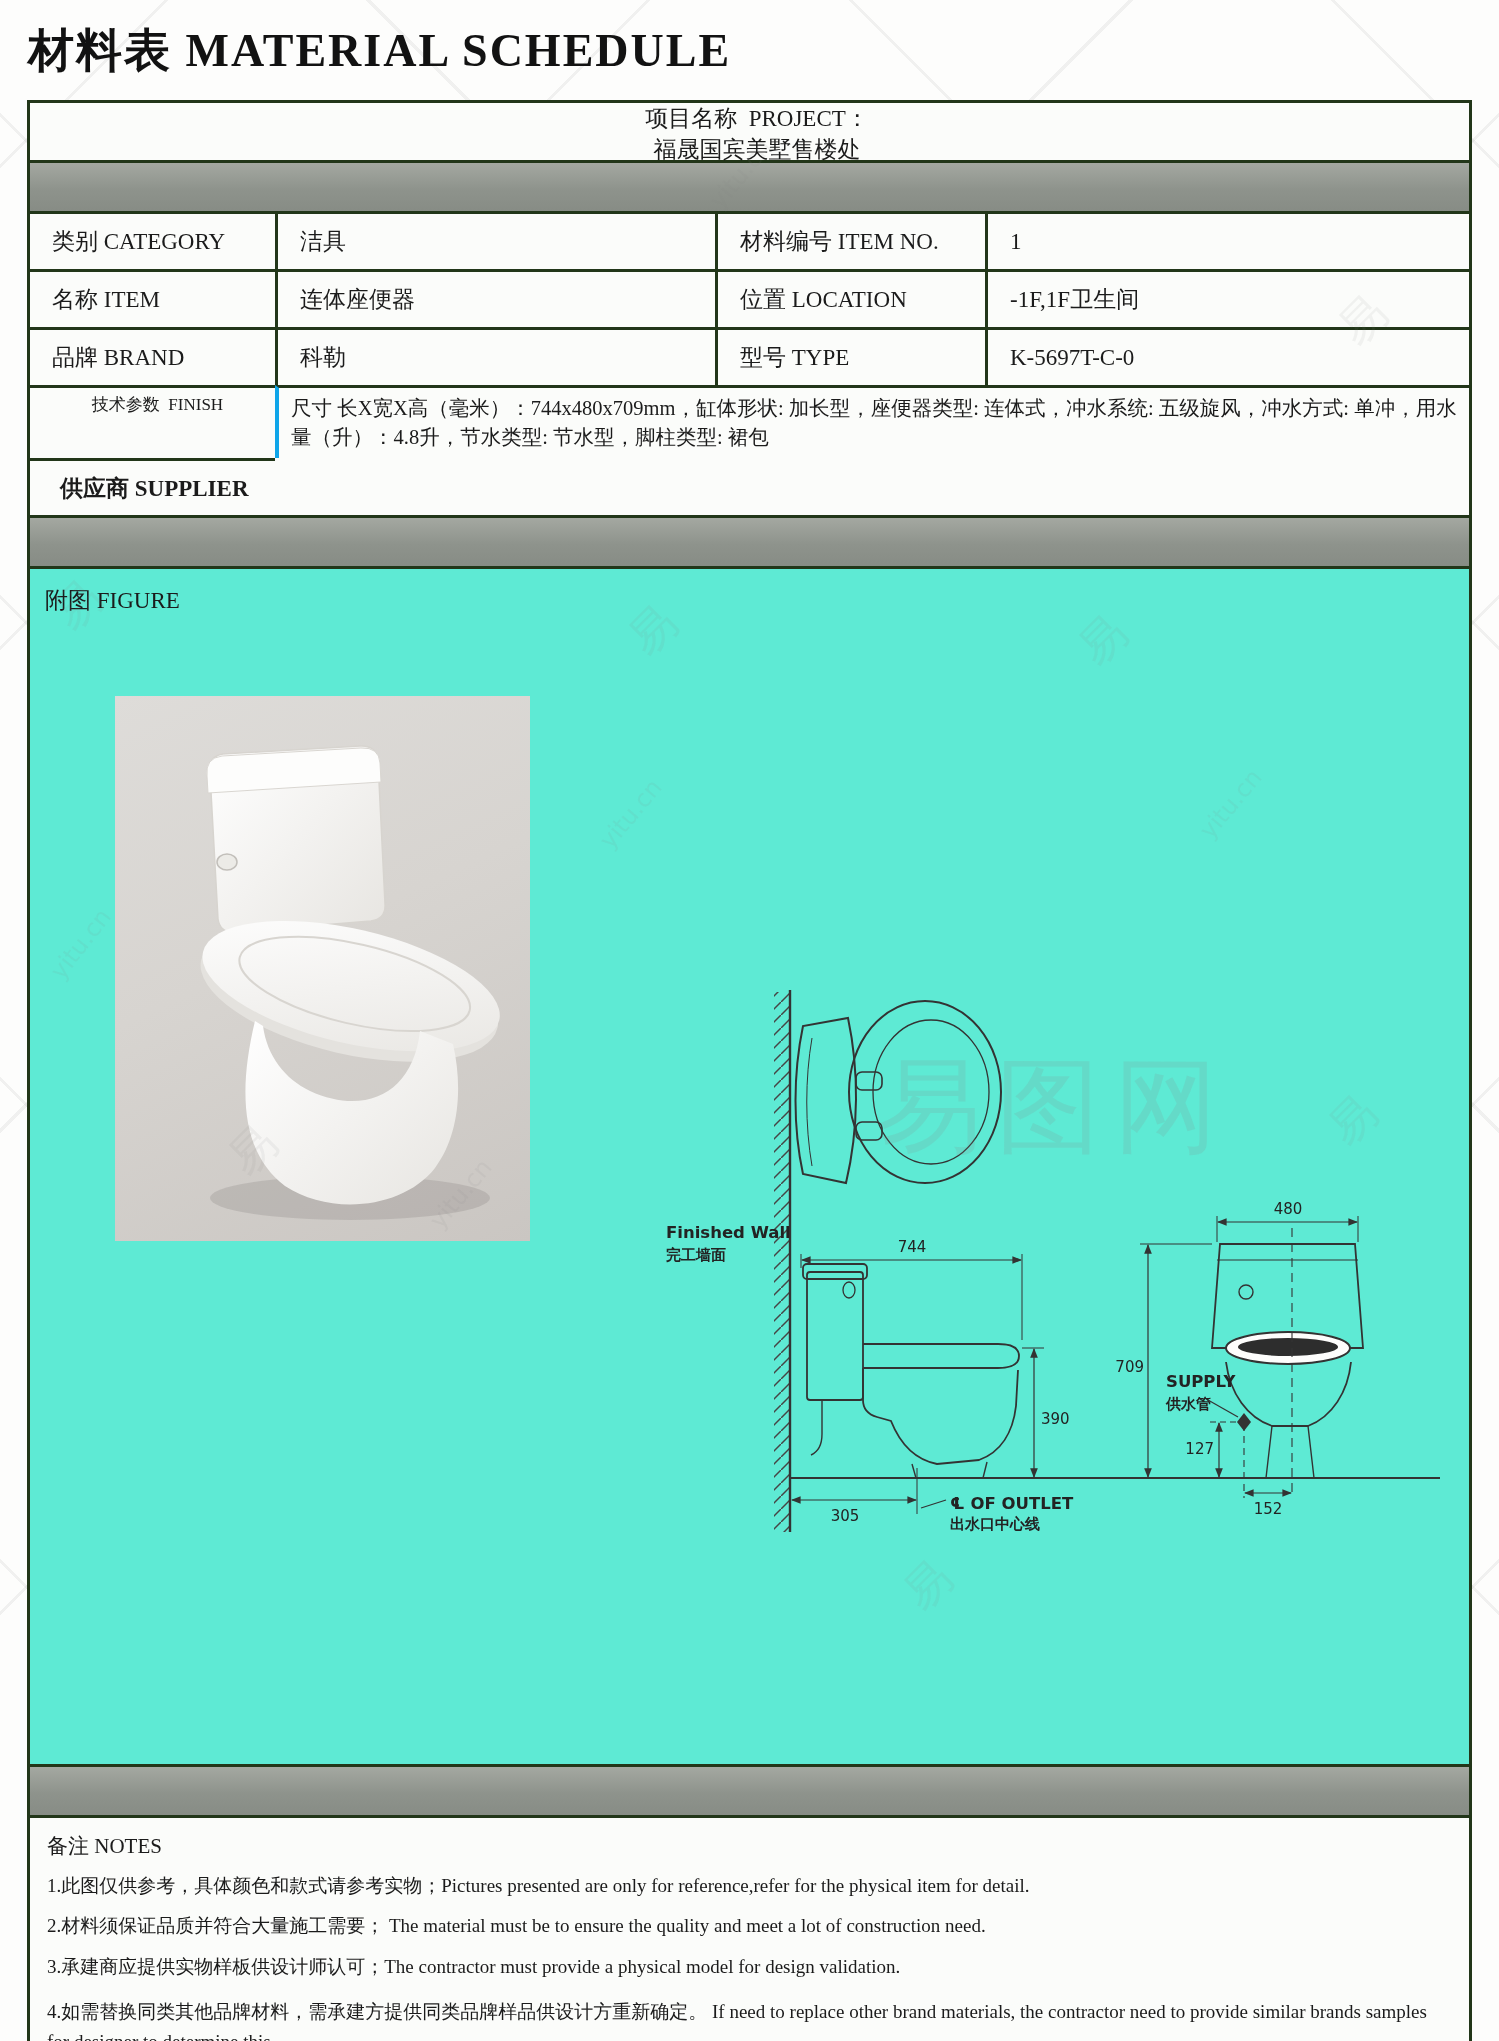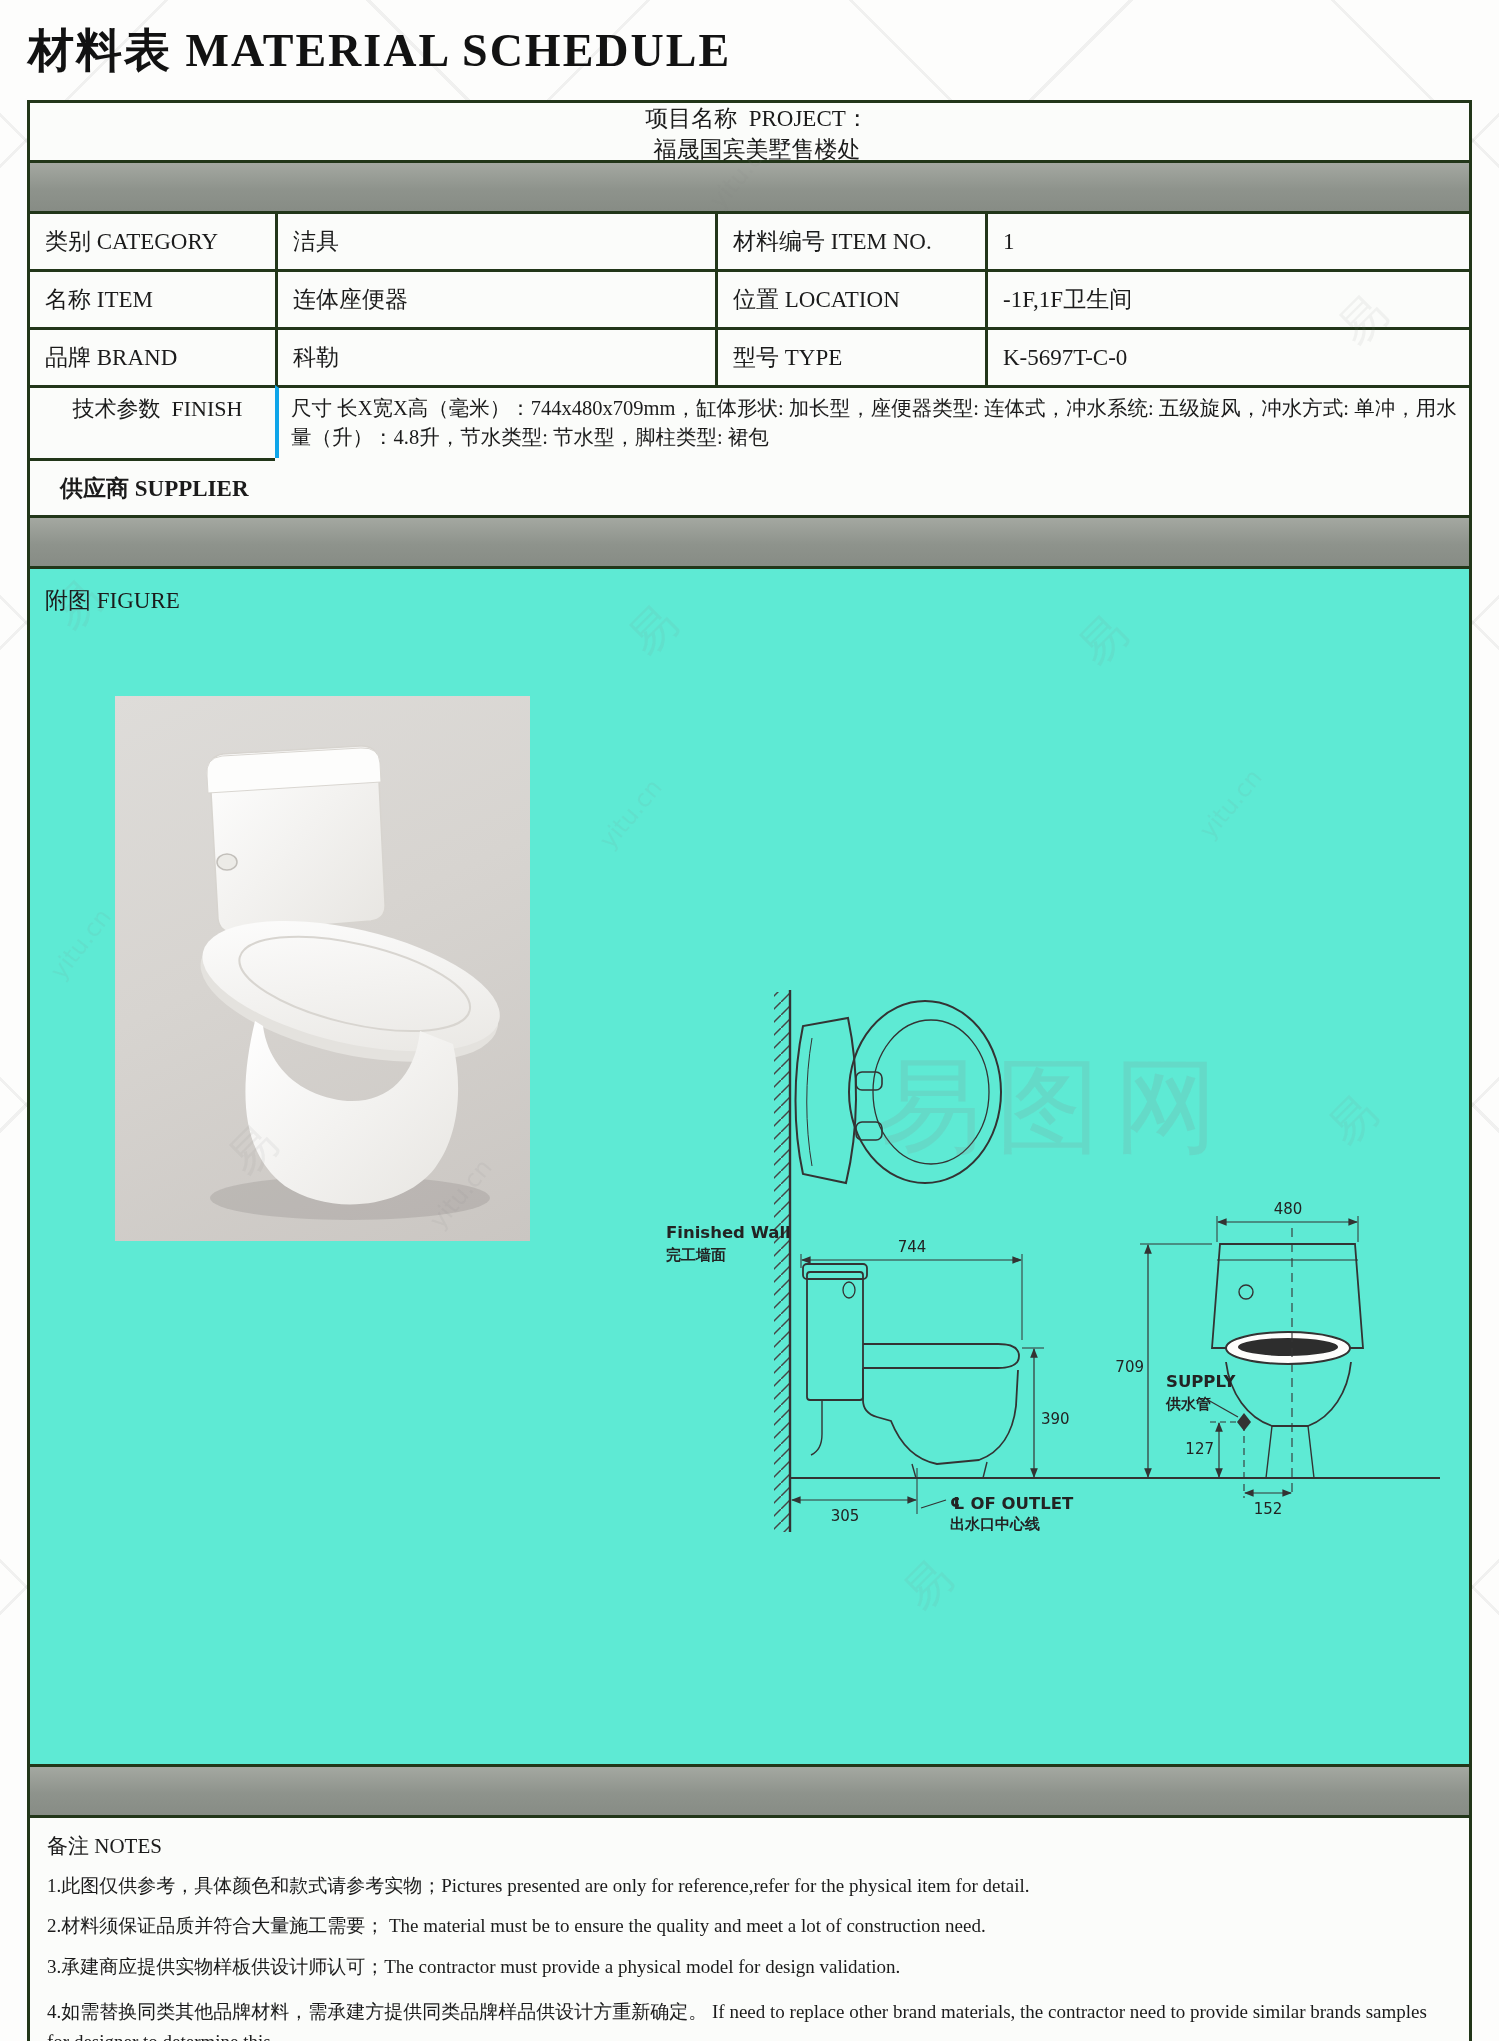--- a/index.html
+++ b/index.html
@@ -15,29 +15,29 @@
   .wm-big{position:absolute;left:878px;top:1038px;font-size:104px;letter-spacing:14px;
       color:rgba(135,135,135,.16);font-family:"DejaVu Sans",sans-serif;pointer-events:none;}
   .title{position:absolute;left:28px;top:20px;margin:0;font-size:46px;font-weight:700;
          letter-spacing:2px;color:#121212;}
   .tbl{position:absolute;left:27px;top:100px;width:1439px;border:3px solid #223619;background:#fbfcfa;}
   .pre{white-space:pre-wrap;flex-direction:column;}
   .project-row{height:57px;display:flex;align-items:center;padding-left:15px;font-size:23px;}
   .bar{height:48px;border-top:3px solid #223619;border-bottom:3px solid #223619;
        background:linear-gradient(180deg,#a4a8a1 0%,#8e938c 55%,#878c85 100%);}
   .cols4{display:grid;grid-template-columns:245px 440px 270px 1fr;}
-  .cols4 .cell{height:55px;display:flex;align-items:center;padding-left:15px;font-size:23px;
+  .cols4 .cell{height:55px;display:flex;align-items:center;padding-left:22px;font-size:23px;
        border-left:3px solid #223619;overflow:hidden;}
   .cols4 .cell:first-child{border-left:none;}
   .bt{border-top:3px solid #223619;}
   .cols2{display:grid;grid-template-columns:245px 1fr;}
   .cols2 .cell{border-left:4px solid #0ea5e9;display:flex;align-items:center;overflow:hidden;}
   .cols2 .cell:first-child{border-left:none;}
   .finish-row .cell{padding:5px 12px;font-size:20.5px;line-height:1.42;min-height:60px;}
-  .finish-row .lab{font-size:22px;padding-left:22px;}
+  .finish-row .lab{font-size:17px;padding-left:22px;}
   .supplier-row .cell{height:54px;font-size:23px;padding-left:13px;}
   .supplier-row .lab{padding-left:30px;font-weight:bold;}
   .figure-box{position:relative;height:1195px;background:#5eead4;}
   .figure-label{position:absolute;left:15px;top:16px;font-size:23px;}
   .photo{position:absolute;left:85px;top:127px;width:415px;height:545px;
          background:linear-gradient(155deg,#dedcd9 0%,#d7d4d0 45%,#cac6c2 100%);}
   .drawings{position:absolute;left:530px;top:407px;width:912px;height:562px;}
   .notes-box{padding:8px 17px 6px 17px;font-size:19px;}
   .notes-label{font-size:21px;margin:6px 0 2px 0;}
   .note{margin:11px 0;line-height:1.55;}

